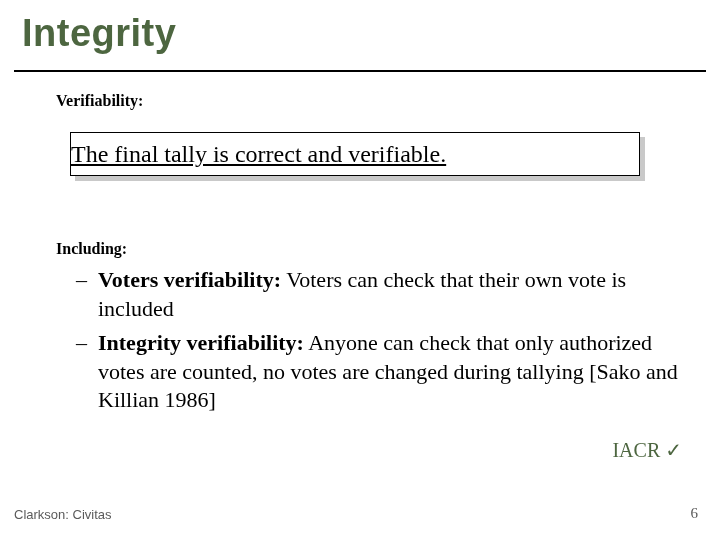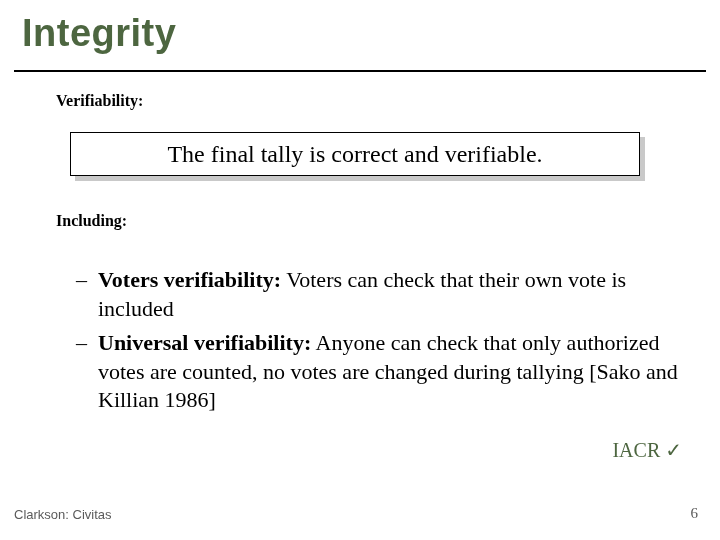--- a/index.html
+++ b/index.html
@@ -36,21 +36,21 @@
     height: 0;
     border-top: 2px solid #000000;
   }
   .sect-label {
     position: absolute;
     left: 56px;
     font-size: 16px;
     font-weight: bold;
   }
   .verif-label { top: 92px; }
-  .incl-label  { top: 212px; }
+  .incl-label  { top: 240px; }
   .box-wrap {
     position: absolute;
     left: 70px;
     top: 132px;
     width: 570px;
     height: 44px;
   }
   .box-shadow {
     position: absolute;
     left: 5px;
@@ -63,21 +63,21 @@
     position: absolute;
     left: 0;
     top: 0;
     width: 100%;
     height: 100%;
     background: #ffffff;
     border: 1.5px solid #000000;
     box-sizing: border-box;
     display: flex;
     align-items: center;
-    justify-content: center;
+    text-decoration: underline;
   }
   .box-text {
     font-size: 24px;
   }
   .bullets {
     position: absolute;
     left: 76px;
     top: 266px;
     right: 40px;
     font-size: 22px;
@@ -141,21 +141,21 @@
     </div>
   </div>
 
   <div class="sect-label incl-label">Including:</div>
 
   <div class="bullets">
     <div class="bullet">
       <b>Voters verifiability:</b><span> Voters can check that their own vote is included</span>
     </div>
     <div class="bullet">
-      <b>Universal verifiability:</b><span> Anyone can check that only authorized votes are counted, no votes are changed during tallying [Sako and Killian 1986]</span>
+      <b>Integrity verifiability:</b><span> Anyone can check that only authorized votes are counted, no votes are changed during tallying [Sako and Killian 1986]</span>
     </div>
   </div>
 
   <div class="iacr">
     <span>IACR</span>
     <span class="check">✓</span>
   </div>
 
   <div class="footer-left">Clarkson: Civitas</div>
   <div class="footer-right">6</div>

